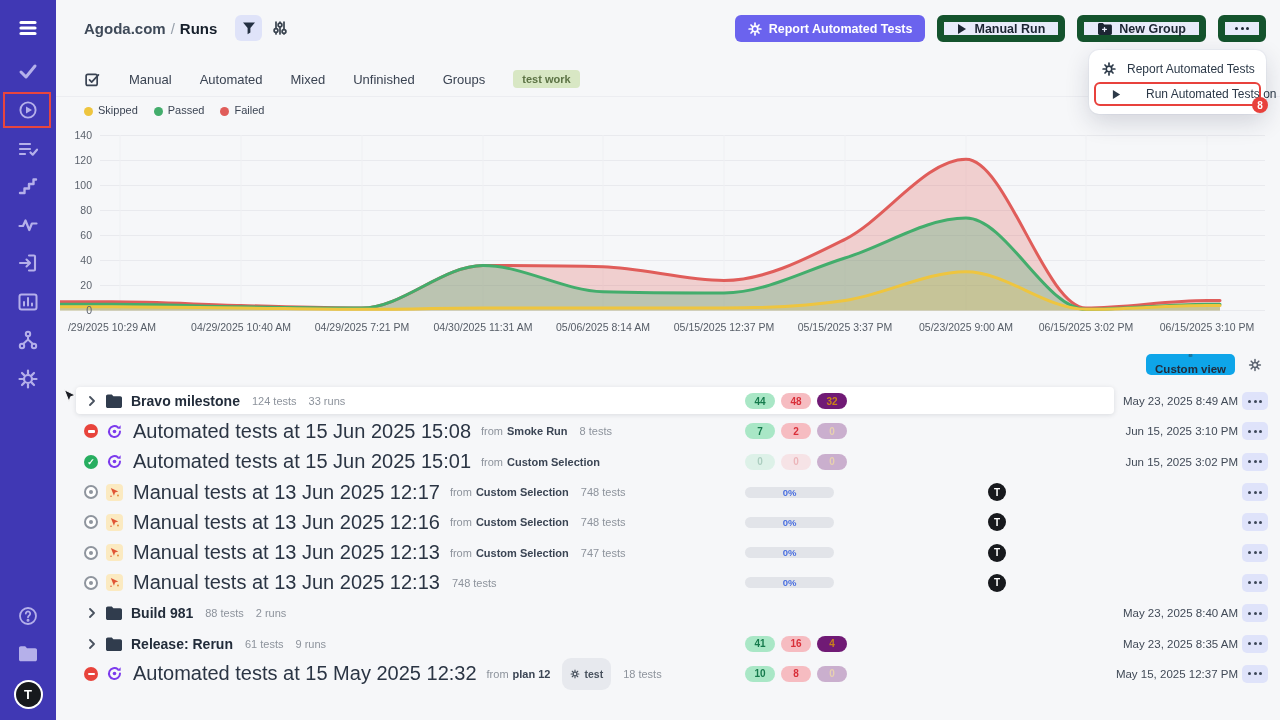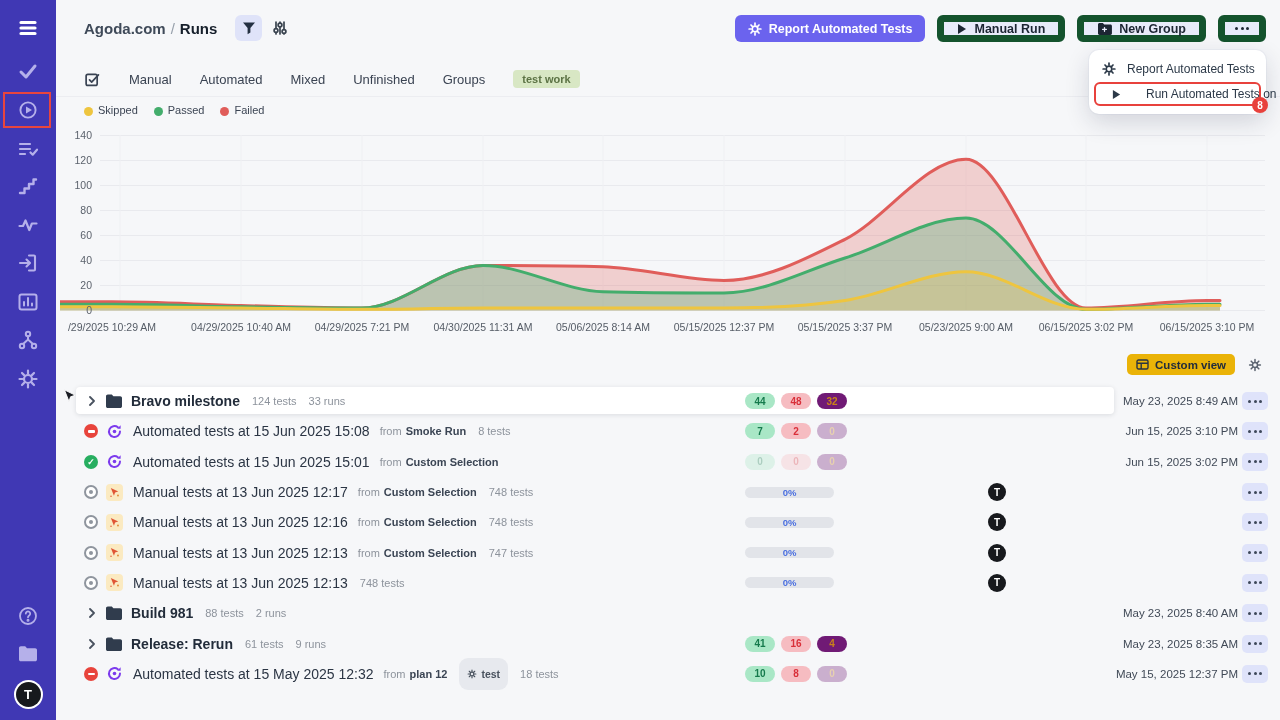--- a/index.html
+++ b/index.html
@@ -53,34 +53,34 @@
   
   .legend { position:absolute; left:84px; top:104px; display:flex; gap:16px; align-items:center; font-size:11px; color:#3c4554; z-index:4; }
   .legend .li { display:flex; align-items:flex-end; gap:5px; }
   .legend .dot { width:9px; height:9px; border-radius:50%; }
   #chart { position:absolute; left:60px; top:128px; z-index:2; }
   .ytick { font-size:10.5px; fill:#5c636d; }
   .xtick { font-size:10.5px; fill:#555c66; }
 
   
   .viewbar { position:absolute; top:354px; right:14px; display:flex; align-items:center; gap:9px; z-index:5; }
-  .cv-btn { height:21px; border:none; border-radius:5px; background:#eab308; color:#222c3c; font-size:11.5px; font-weight:bold;
-            display:flex; align-items:center; gap:6px; padding:0 9px; cursor:pointer; font-family:"Liberation Sans",sans-serif; }
+  .cv-btn { height:21px; border:none; border-radius:5px; background:#0ea5e9; color:#222c3c; font-size:11.5px; font-weight:bold;
+            display:flex; align-items:center; gap:6px; padding:0 9px; cursor:pointer; font-family:"Liberation Sans",sans-serif;flex-direction:column; }
   .gear-btn { width:22px; height:21px; border:none; border-radius:5px; background:transparent; color:#5a6370; display:flex; align-items:center; justify-content:center; cursor:pointer; }
 
   
   .rows { position:absolute; top:386px; left:56px; right:0; z-index:3; }
   .row { height:30.3px; display:flex; align-items:center; padding-left:28px; position:relative; }
   .row.hovered::before { content:""; position:absolute; left:20px; right:166px; top:1px; bottom:2px; background:#fff;
                          border-radius:4px; box-shadow:0 1px 5px rgba(20,24,40,.12); }
   .row > * { position:relative; }
   .chev { width:16px; display:flex; justify-content:center; margin-right:6px; cursor:pointer; }
   .fold { margin-right:9px; display:flex; }
   .g-title { font-size:14px; font-weight:bold; color:#222c3a; cursor:pointer; white-space:nowrap; }
-  .r-title { font-size:14px; color:#2b3544; cursor:pointer; white-space:nowrap; }
+  .r-title { font-size:20px; color:#2b3544; cursor:pointer; white-space:nowrap; }
   .meta { font-size:11px; color:#8d939c; margin-left:12px; white-space:nowrap; }
   .fromlbl { font-size:11px; color:#8d939c; margin-left:10px; }
   .fromval { font-size:11px; font-weight:bold; color:#3b4554; margin-left:4px; white-space:nowrap; }
   .status { width:14px; height:14px; border-radius:50%; flex:none; display:flex; align-items:center; justify-content:center; margin-right:8px; }
   .status.failed { background:#e8443c; }
   .status.failed::after { content:""; width:7px; height:2.5px; background:#fff; border-radius:1px; }
   .status.passed { background:#27ae60; }
   .status.passed::after { content:"\2713"; color:#fff; font-size:9px; font-weight:bold; }
   .status.pending { background:#fff; border:2.5px solid #8f959e; }
   .status.pending::after { content:""; width:4px; height:4px; border-radius:50%; background:#8f959e; }

